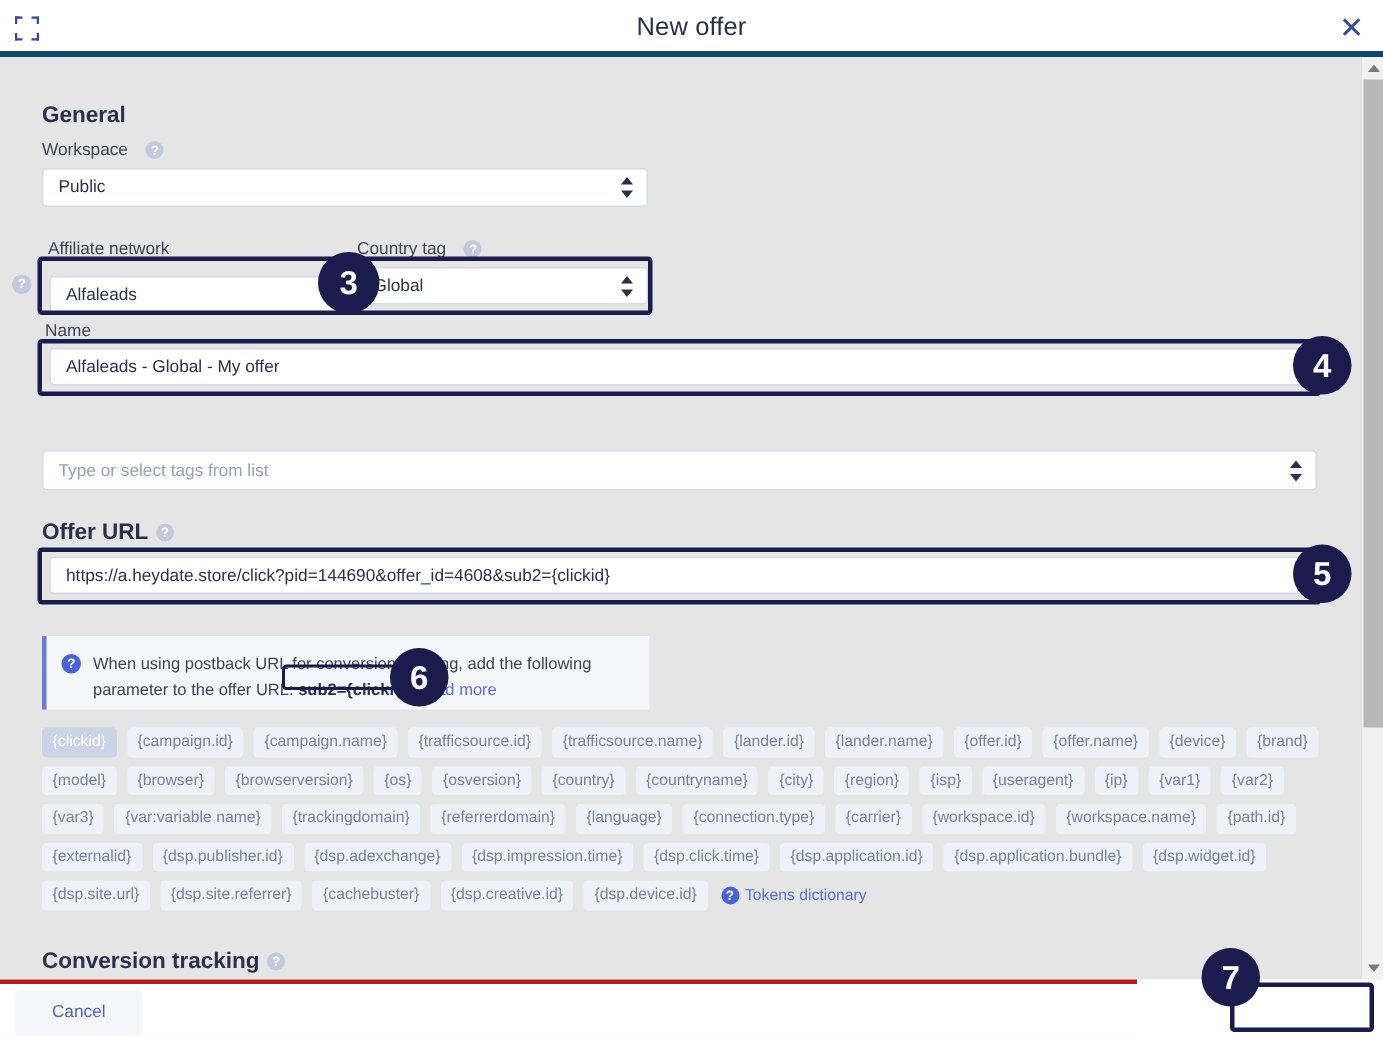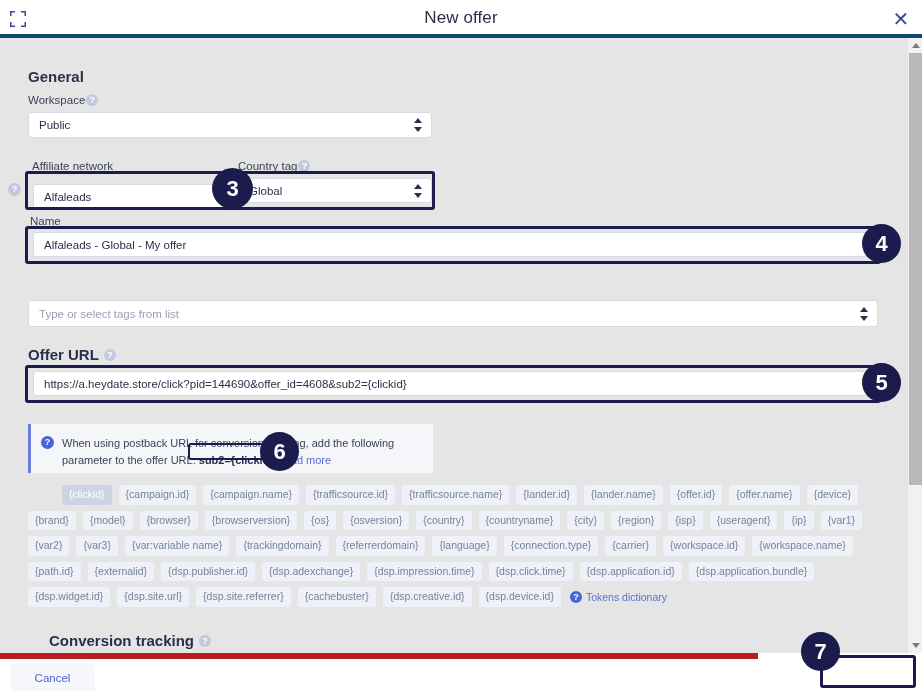--- a/index.html
+++ b/index.html
@@ -39,21 +39,21 @@
     position:absolute; left:0; top:38px; width:922px; height:615px;
     background:#e5e5e5; overflow:hidden;
   }
   .content { position:absolute; left:0; top:0; width:900px; }
 
   .section-title {
     position:absolute; font-size:15px; font-weight:bold; color:#2b2f4a;
   }
   .field-label {
     position:absolute; font-size:11.5px; color:#3d4257;
-    display:flex; align-items:center; gap:1px; white-space:nowrap;
+    display:flex; align-items:center; gap:12px; white-space:nowrap;
   }
   .q-icon {
     display:inline-block; width:12px; height:12px; border-radius:50%;
     background:#c3c9dc; color:#fff; font-size:9px; line-height:12px;
     text-align:center; font-weight:bold; vertical-align:middle;
   }
   .q-icon.blue { background:#4a63d8; }
 
   .input-box {
     position:absolute; background:#fff; border:1px solid #d6dae6;
@@ -94,42 +94,42 @@
   .infobox .code { font-weight:bold; color:#2b2f4a; }
   .infobox a { color:#5b6fd6; text-decoration:none; }
 
   
   .tokens { position:absolute; display:flex; flex-wrap:wrap; gap:6px 7px; width:860px; }
   .chip {
     background:#eef1f8; color:#7a8299; font-size:10.5px;
     padding:4px 7px 5px; border-radius:3px; white-space:nowrap;
     line-height:1; cursor:pointer;
   }
-  .chip.active { background:#ccd3e6; color:#fff;margin-left:34px; }
+  .chip.active { background:#ccd3e6; color:#fff; }
   .tok-dict {
     display:flex; align-items:center; gap:4px; font-size:10.5px;
     color:#5b6fd6; cursor:pointer; padding:4px 2px;
   }
 
   
   .sb-track {
     position:absolute; right:0; top:38px; width:15px; height:615px;
     background:#f1f1f1; border-left:1px solid #e2e2e2;
   }
   .sb-arrow { position:absolute; left:0; width:15px; height:15px; background:#f1f1f1;
               display:flex; align-items:center; justify-content:center; cursor:pointer; }
   .sb-arrow i { width:0; height:0; border-left:4px solid transparent; border-right:4px solid transparent; }
   .sb-arrow.up i { border-bottom:5px solid #7a7a7a; }
   .sb-arrow.dn i { border-top:5px solid #7a7a7a; }
   .sb-thumb { position:absolute; left:1px; width:13px; background:#b8b8b8; border-radius:0; cursor:pointer; }
 
   
   .footer {
     position:absolute; left:0; bottom:0; width:758px; height:38px;
-    background:#fff; border-top:6px solid #b91c1c;
+    background:#fff; border-top:3px solid #b91c1c;
   }
   .btn-cancel {
     position:absolute; left:10px; top:4px; width:85px; height:30px;
     background:#f6f7fa; color:#4a63d8; font-size:11.5px; border:none;
     border-radius:3px; cursor:pointer; font-family:"Liberation Sans", sans-serif;
   }
   .btn-save {
     position:absolute; left:825px; top:3px; width:86px; height:31px;
     background:#39549b; color:#fff; font-size:11.5px; border:none;
     border-radius:3px; cursor:pointer; font-family:"Liberation Sans", sans-serif;
@@ -289,21 +289,21 @@
           <span class="chip">{dsp.site.referrer}</span>
           <span class="chip">{cachebuster}</span>
           <span class="chip">{dsp.creative.id}</span>
           <span class="chip">{dsp.device.id}</span>
           <span class="tok-dict">
           <span class="q-icon blue">?</span>
           <span>Tokens dictionary</span>
         </span>
       </div>
 
-      <div class="section-title" style="left:28px; top:594px; display:flex; align-items:center; gap:5px;margin-left:21px;">
+      <div class="section-title" style="left:28px; top:594px; display:flex; align-items:center; gap:5px;">
         <span>Conversion tracking</span>
         <span class="q-icon">?</span>
       </div>
 
     </div>
   </div>
 
   <div class="sb-track">
     <div class="sb-arrow up" style="top:0;">
         <i></i>

